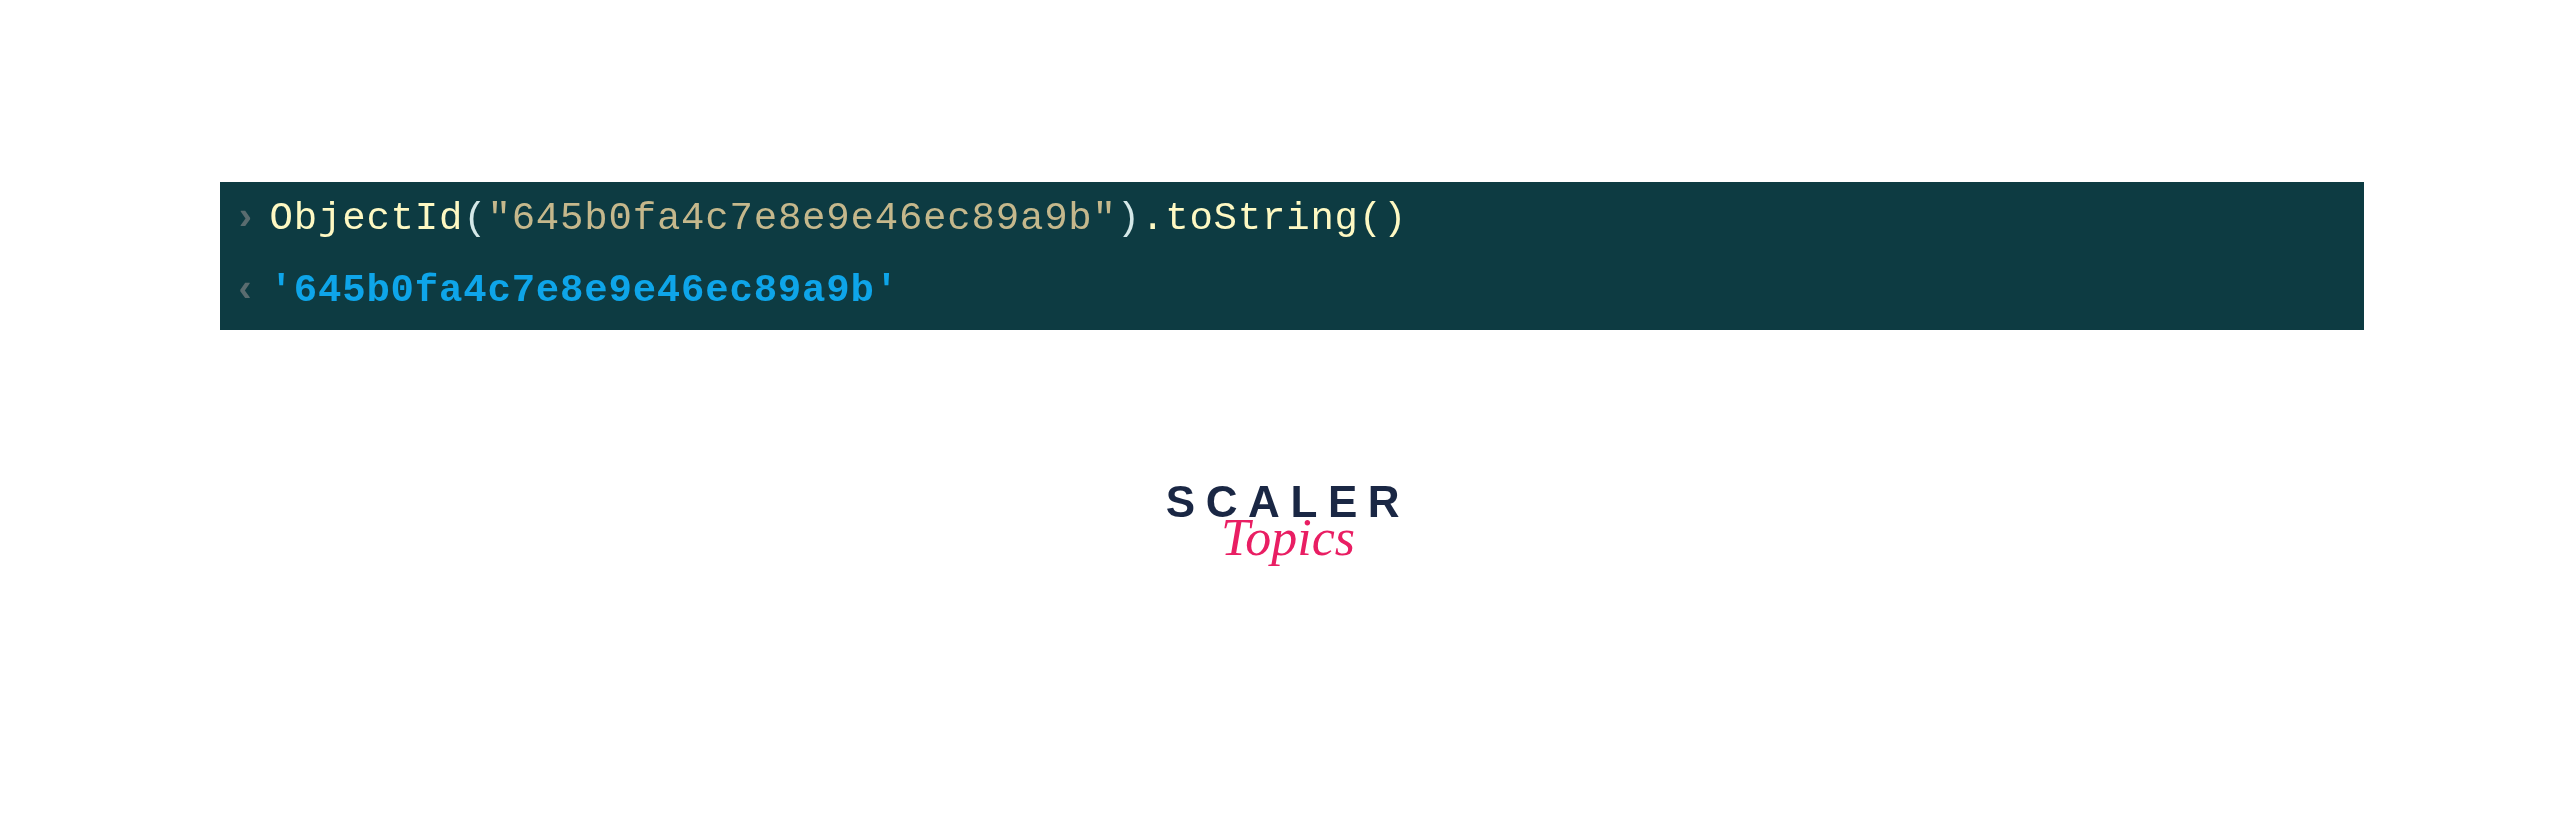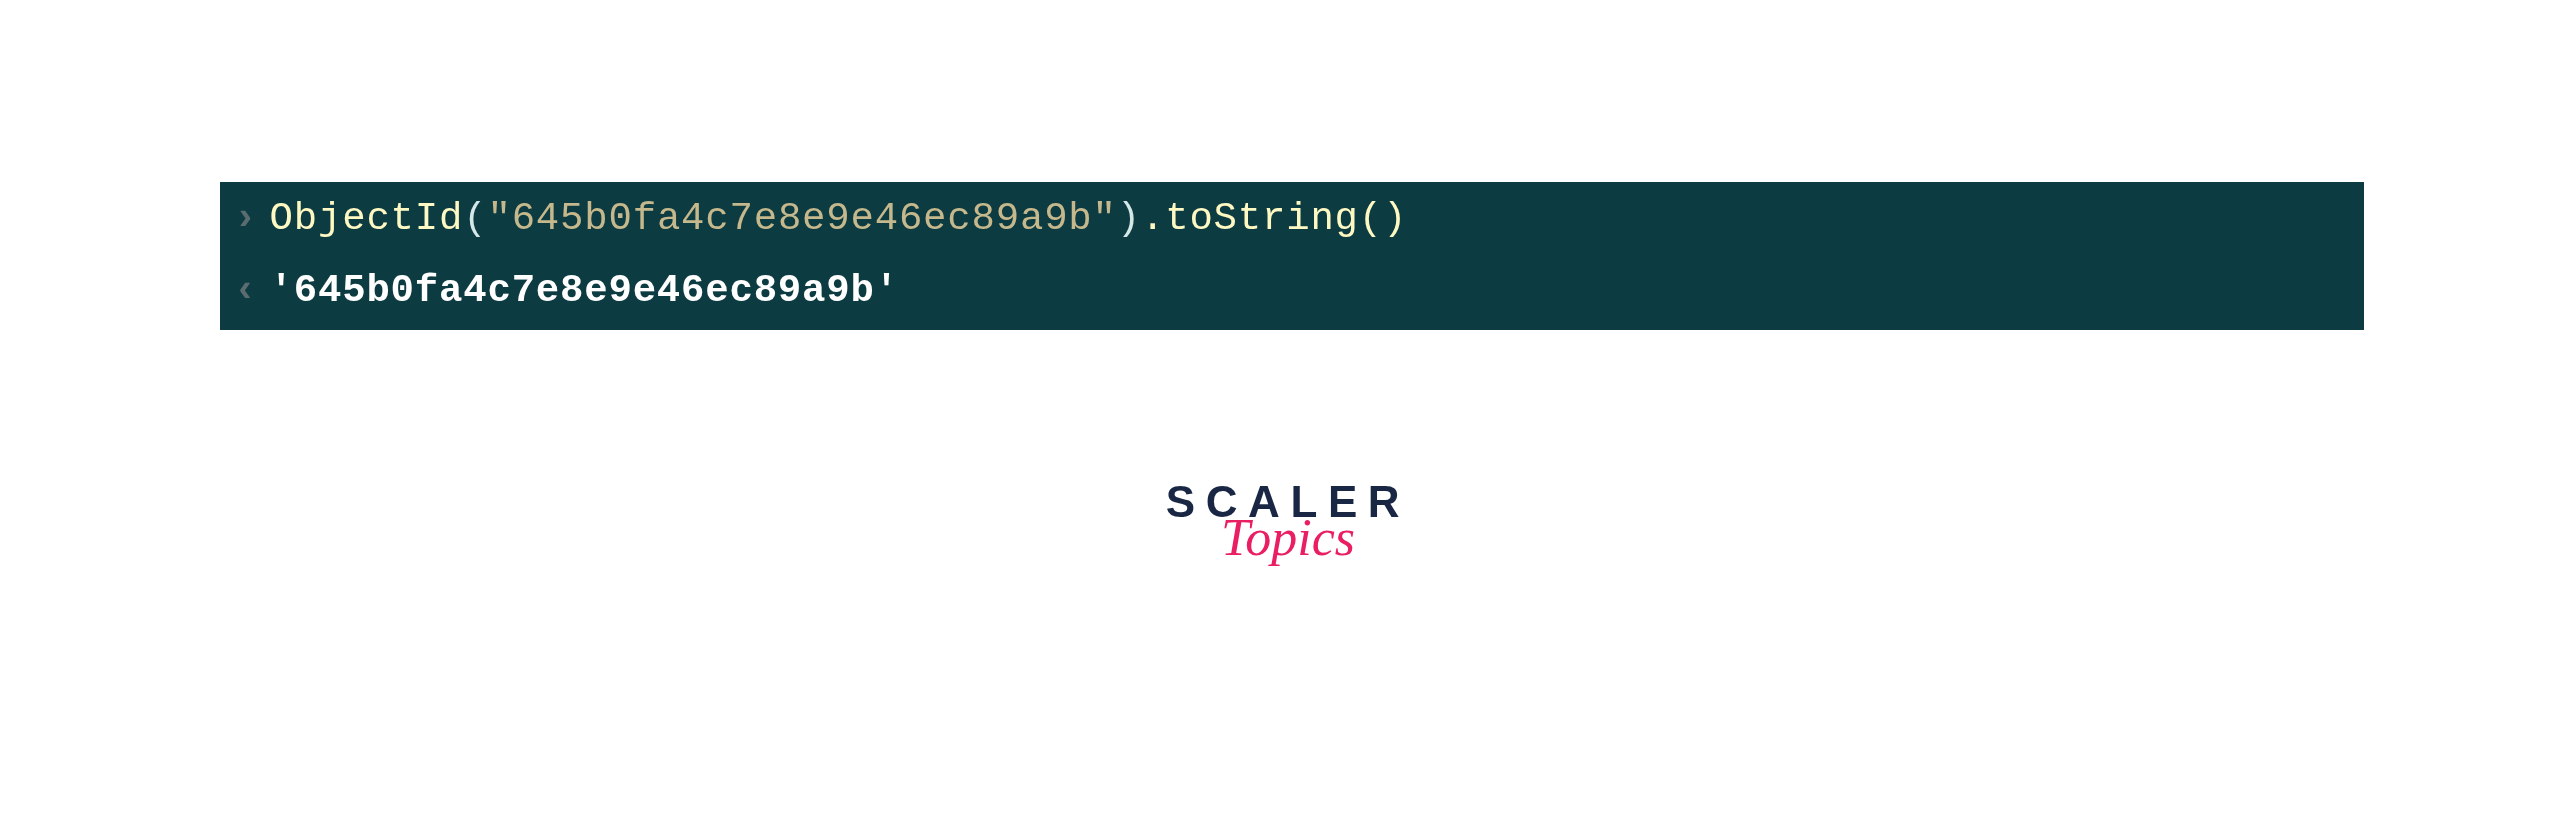--- a/index.html
+++ b/index.html
@@ -43,21 +43,21 @@
       color: #d4e8e8;
     }
     .code-string {
       color: #c5b88c;
     }
     .output-line {
       padding-top: 12px;
       padding-bottom: 15px;
     }
     .output-text {
-      color: #ffffff;
+      color: #0ea5e9;
       font-weight: bold;
     }
     .logo-container {
       position: absolute;
       left: 50%;
       top: 477px;
       transform: translateX(-50%);
       text-align: center;
       width: 303px;
     }

